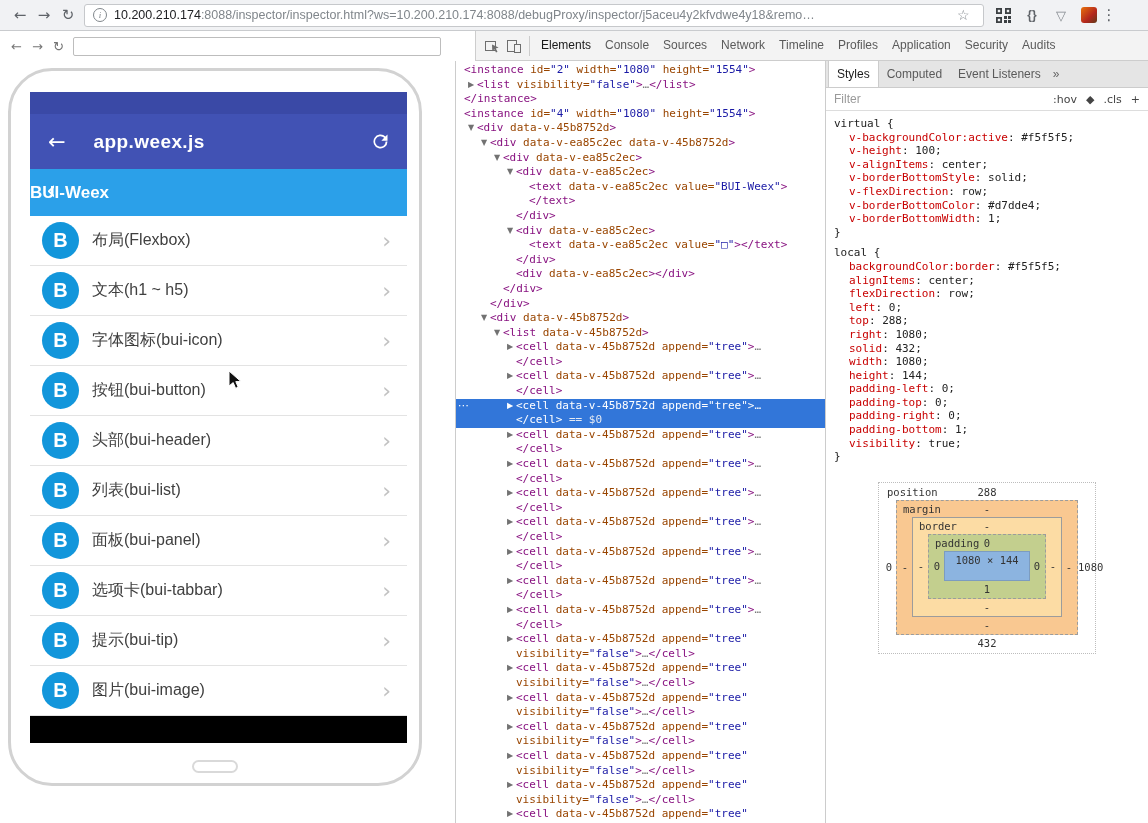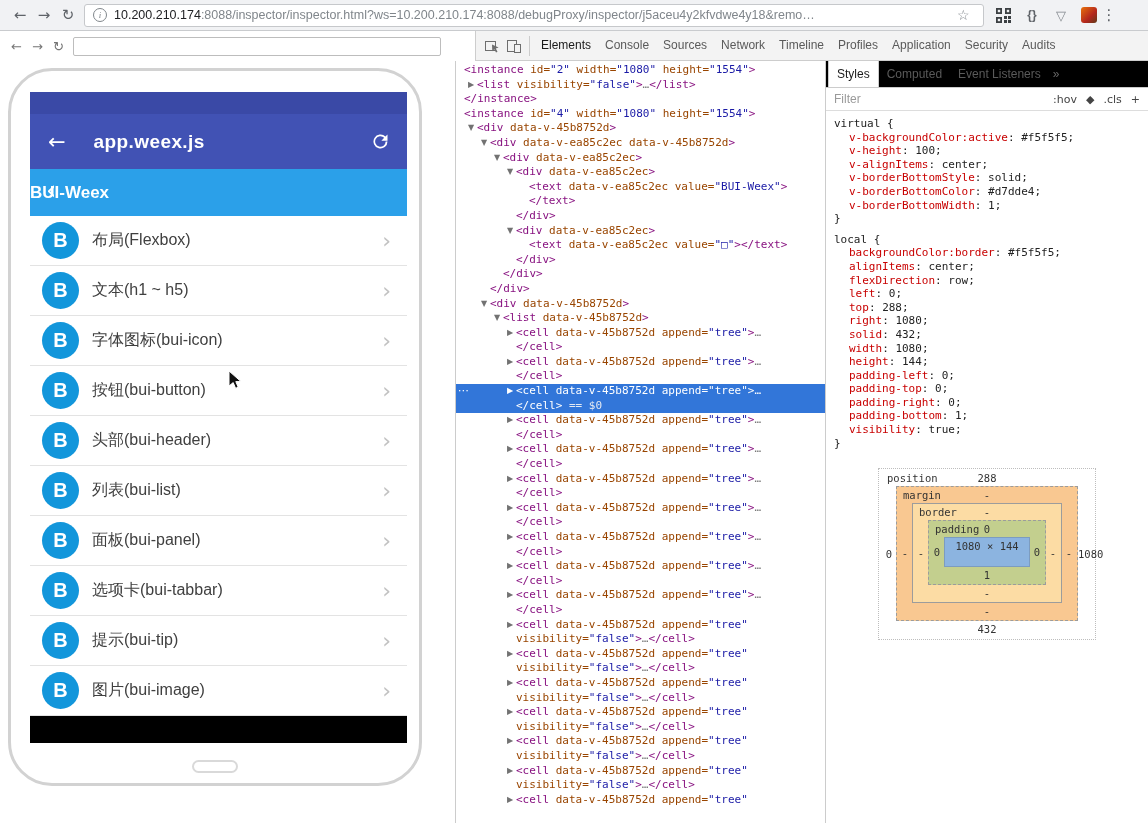--- a/index.html
+++ b/index.html
@@ -89,21 +89,21 @@
   .tk-m { color:#9e9e9e; }
   .tl.sel { background:var(--selection-blue); }
   .tl.sel span { color:#fff !important; }
   .tl.sel .tk-m { color:#e4e9f2 !important; }
   .dots { position:absolute; left:2px; top:0; color:rgba(255,255,255,.92);
     font-size:11px; font-family:"DejaVu Sans",sans-serif; }
 
   
   #styles-panel { position:absolute; left:825px; top:61px; width:323px; height:762px;
     border-left:1px solid #ccc; background:#fff; }
-  #sp-tabs { height:27px; background:#000000; border-bottom:1px solid #ccc;
+  #sp-tabs { height:27px; background:#e5e5e5; border-bottom:1px solid #ccc;
     display:flex; align-items:center; padding:0 2px; }
   .sptab { font-size:12px; color:#5a5a5a; padding:0 8px; line-height:26px; }
   .sptab.selected { color:#1a1a1a; background:#fff; border-left:1px solid #ccc;
     border-right:1px solid #ccc; }
   #sp-more { margin-left:4px; color:#666; font-size:12px; }
   #sp-filter { height:23px; border-bottom:1px solid #ddd; display:flex; align-items:center;
     padding:0 8px; }
   #filter-ph { color:#9a9a9a; font-size:12px; flex:1; }
   #ftools { display:flex; align-items:center; gap:9px; }
   .ftool { font-size:11px; color:#444; font-family:"DejaVu Sans",sans-serif; }
@@ -277,20 +277,21 @@
       <div class="tl" style="padding-left: 21px;"><span class="arw">▼</span><span class="tk-t">&lt;div</span><span class="tk-n"> data-v-45b8752d</span><span class="tk-t">&gt;</span></div>
       <div class="tl" style="padding-left: 34px;"><span class="arw">▼</span><span class="tk-t">&lt;div</span><span class="tk-n"> data-v-ea85c2ec</span><span class="tk-n"> data-v-45b8752d</span><span class="tk-t">&gt;</span></div>
       <div class="tl" style="padding-left: 47px;"><span class="arw">▼</span><span class="tk-t">&lt;div</span><span class="tk-n"> data-v-ea85c2ec</span><span class="tk-t">&gt;</span></div>
       <div class="tl" style="padding-left: 60px;"><span class="arw">▼</span><span class="tk-t">&lt;div</span><span class="tk-n"> data-v-ea85c2ec</span><span class="tk-t">&gt;</span></div>
       <div class="tl" style="padding-left: 73px;"><span class="tk-t">&lt;text</span><span class="tk-n"> data-v-ea85c2ec</span><span class="tk-n"> value=</span><span class="tk-v">"BUI-Weex"</span><span class="tk-t">&gt;</span></div>
       <div class="tl" style="padding-left: 73px;"><span class="tk-t">&lt;/text&gt;</span></div>
       <div class="tl" style="padding-left: 60px;"><span class="tk-t">&lt;/div&gt;</span></div>
       <div class="tl" style="padding-left: 60px;"><span class="arw">▼</span><span class="tk-t">&lt;div</span><span class="tk-n"> data-v-ea85c2ec</span><span class="tk-t">&gt;</span></div>
       <div class="tl" style="padding-left: 73px;"><span class="tk-t">&lt;text</span><span class="tk-n"> data-v-ea85c2ec</span><span class="tk-n"> value=</span><span class="tk-v">"□"</span><span class="tk-t">&gt;</span><span class="tk-t">&lt;/text&gt;</span></div>
       <div class="tl" style="padding-left: 60px;"><span class="tk-t">&lt;/div&gt;</span></div>
+      <div class="tl" style="padding-left: 60px;"><span class="tk-t">&lt;div</span><span class="tk-n"> data-v-ea85c2ec</span><span class="tk-t">&gt;</span><span class="tk-t">&lt;/div&gt;</span></div>
       <div class="tl" style="padding-left: 47px;"><span class="tk-t">&lt;/div&gt;</span></div>
       <div class="tl" style="padding-left: 34px;"><span class="tk-t">&lt;/div&gt;</span></div>
       <div class="tl" style="padding-left: 34px;"><span class="arw">▼</span><span class="tk-t">&lt;div</span><span class="tk-n"> data-v-45b8752d</span><span class="tk-t">&gt;</span></div>
       <div class="tl" style="padding-left: 47px;"><span class="arw">▼</span><span class="tk-t">&lt;list</span><span class="tk-n"> data-v-45b8752d</span><span class="tk-t">&gt;</span></div>
       <div class="tl" style="padding-left: 60px;"><span class="arw">▶</span><span class="tk-t">&lt;cell</span><span class="tk-n"> data-v-45b8752d</span><span class="tk-n"> append=</span><span class="tk-v">"tree"</span><span class="tk-t">&gt;</span><span class="tk-e">…</span></div>
       <div class="tl" style="padding-left: 60px;"><span class="tk-t">&lt;/cell&gt;</span></div>
       <div class="tl" style="padding-left: 60px;"><span class="arw">▶</span><span class="tk-t">&lt;cell</span><span class="tk-n"> data-v-45b8752d</span><span class="tk-n"> append=</span><span class="tk-v">"tree"</span><span class="tk-t">&gt;</span><span class="tk-e">…</span></div>
       <div class="tl" style="padding-left: 60px;"><span class="tk-t">&lt;/cell&gt;</span></div>
       <div class="tl sel" style="padding-left: 60px;"><span class="dots">⋯</span><span class="arw">▶</span><span class="tk-t">&lt;cell</span><span class="tk-n"> data-v-45b8752d</span><span class="tk-n"> append=</span><span class="tk-v">"tree"</span><span class="tk-t">&gt;</span><span class="tk-e">…</span></div>
       <div class="tl sel" style="padding-left: 60px;"><span class="tk-t">&lt;/cell&gt;</span><span class="tk-m"> == $0</span></div>
@@ -342,20 +343,21 @@
         <span class="ftool">+</span>
       </div>
   </div>
   <div id="sp-rules">
       <div class="rule">
         <div class="rline"><span>virtual</span><span> {</span></div>
         <div class="rline prop"><span class="pname">v-backgroundColor:active</span><span>: </span><span class="pval">#f5f5f5</span><span>;</span></div>
         <div class="rline prop"><span class="pname">v-height</span><span>: </span><span class="pval">100</span><span>;</span></div>
         <div class="rline prop"><span class="pname">v-alignItems</span><span>: </span><span class="pval">center</span><span>;</span></div>
         <div class="rline prop"><span class="pname">v-borderBottomStyle</span><span>: </span><span class="pval">solid</span><span>;</span></div>
+        <div class="rline prop"><span class="pname">v-flexDirection</span><span>: </span><span class="pval">row</span><span>;</span></div>
         <div class="rline prop"><span class="pname">v-borderBottomColor</span><span>: </span><span class="pval">#d7dde4</span><span>;</span></div>
         <div class="rline prop"><span class="pname">v-borderBottomWidth</span><span>: </span><span class="pval">1</span><span>;</span></div>
         <div class="rline">}</div>
       </div>
       <div class="rule">
         <div class="rline"><span>local</span><span> {</span></div>
         <div class="rline prop"><span class="pname">backgroundColor:border</span><span>: </span><span class="pval">#f5f5f5</span><span>;</span></div>
         <div class="rline prop"><span class="pname">alignItems</span><span>: </span><span class="pval">center</span><span>;</span></div>
         <div class="rline prop"><span class="pname">flexDirection</span><span>: </span><span class="pval">row</span><span>;</span></div>
         <div class="rline prop"><span class="pname">left</span><span>: </span><span class="pval">0</span><span>;</span></div>

